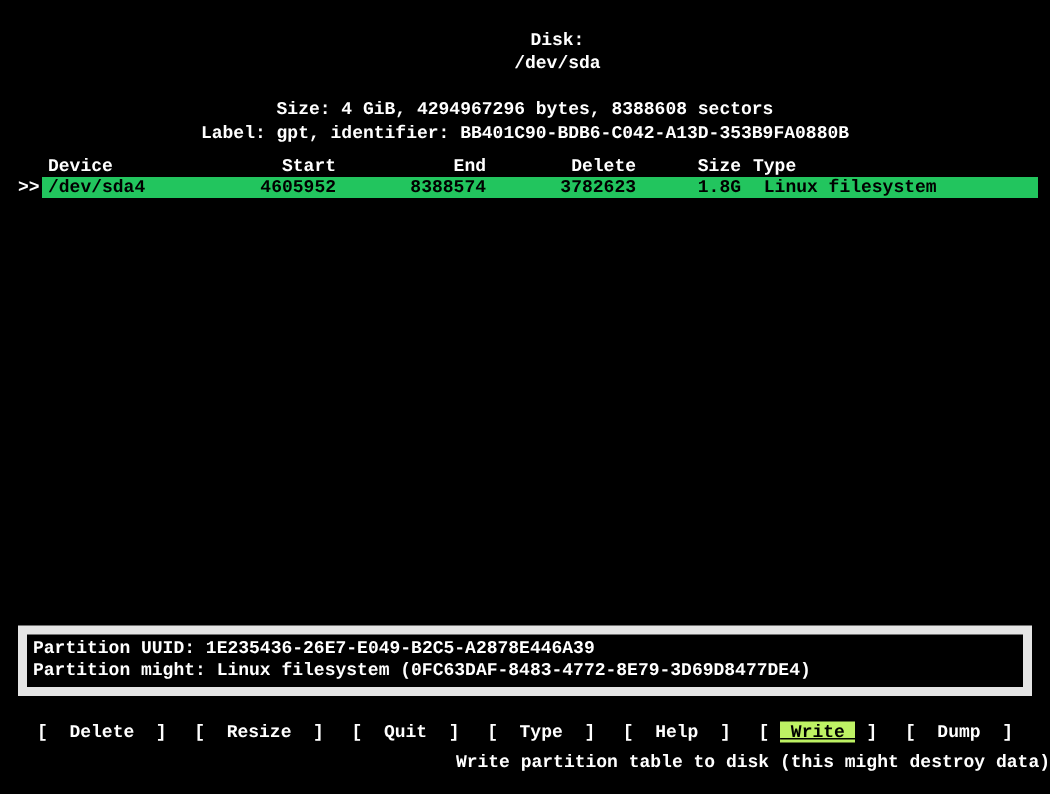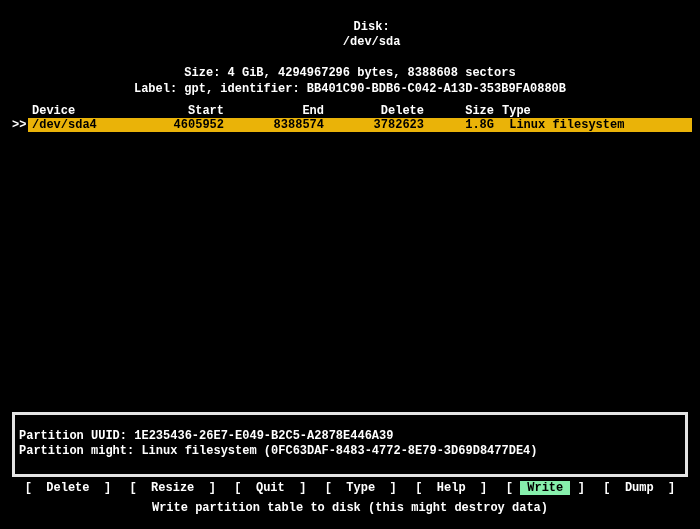--- a/index.html
+++ b/index.html
@@ -33,44 +33,44 @@
   table.parts td { text-align: right; padding: 0 4px; white-space: pre; }
   table.parts td.type { text-align: left; }
   table.parts th.type { text-align: left; }
   .col-cursor { width: 20px; }
   .col-device { width: 90px; }
   .col-start  { width: 110px; }
   .col-end    { width: 100px; }
   .col-sectors{ width: 100px; }
   .col-size   { width: 70px; }
   .col-type   { width: auto; }
-  tr.selected td { background: #eab308; color: #000; }
+  tr.selected td { background: #22c55e; color: #000; }
   tr.selected td:first-child { background: #000; color: #fff; }
   .detail-box {
     position: absolute;
     left: 12px; right: 12px;
-    bottom: 52px;
-    border: 3px solid #e5e5e5;
-    padding: 14px 4px;
+    bottom: 65px;
+    border: 6px solid #e5e5e5;
+    padding: 2px 4px;
     line-height: 1.3;
   }
   .menu {
     position: absolute;
     left: 0; right: 0;
     bottom: 34px;
     text-align: center;
     white-space: pre;
   }
   .menu span.btn { padding: 0 2px; }
-  .menu span.sel { background: #86efac; color: #000; }
+  .menu span.sel { background: #bef264; color: #000; text-decoration: underline; }
   .status {
     position: absolute;
     left: 0; right: 0;
     bottom: 14px;
-    text-align: center;
+    text-align: right;
   }
 </style>
 </head>
 <body>
 
 <div class="screen">
   <div class="header">
     <div>
       <span>Disk:</span>
       <span>/dev/sda</span>

